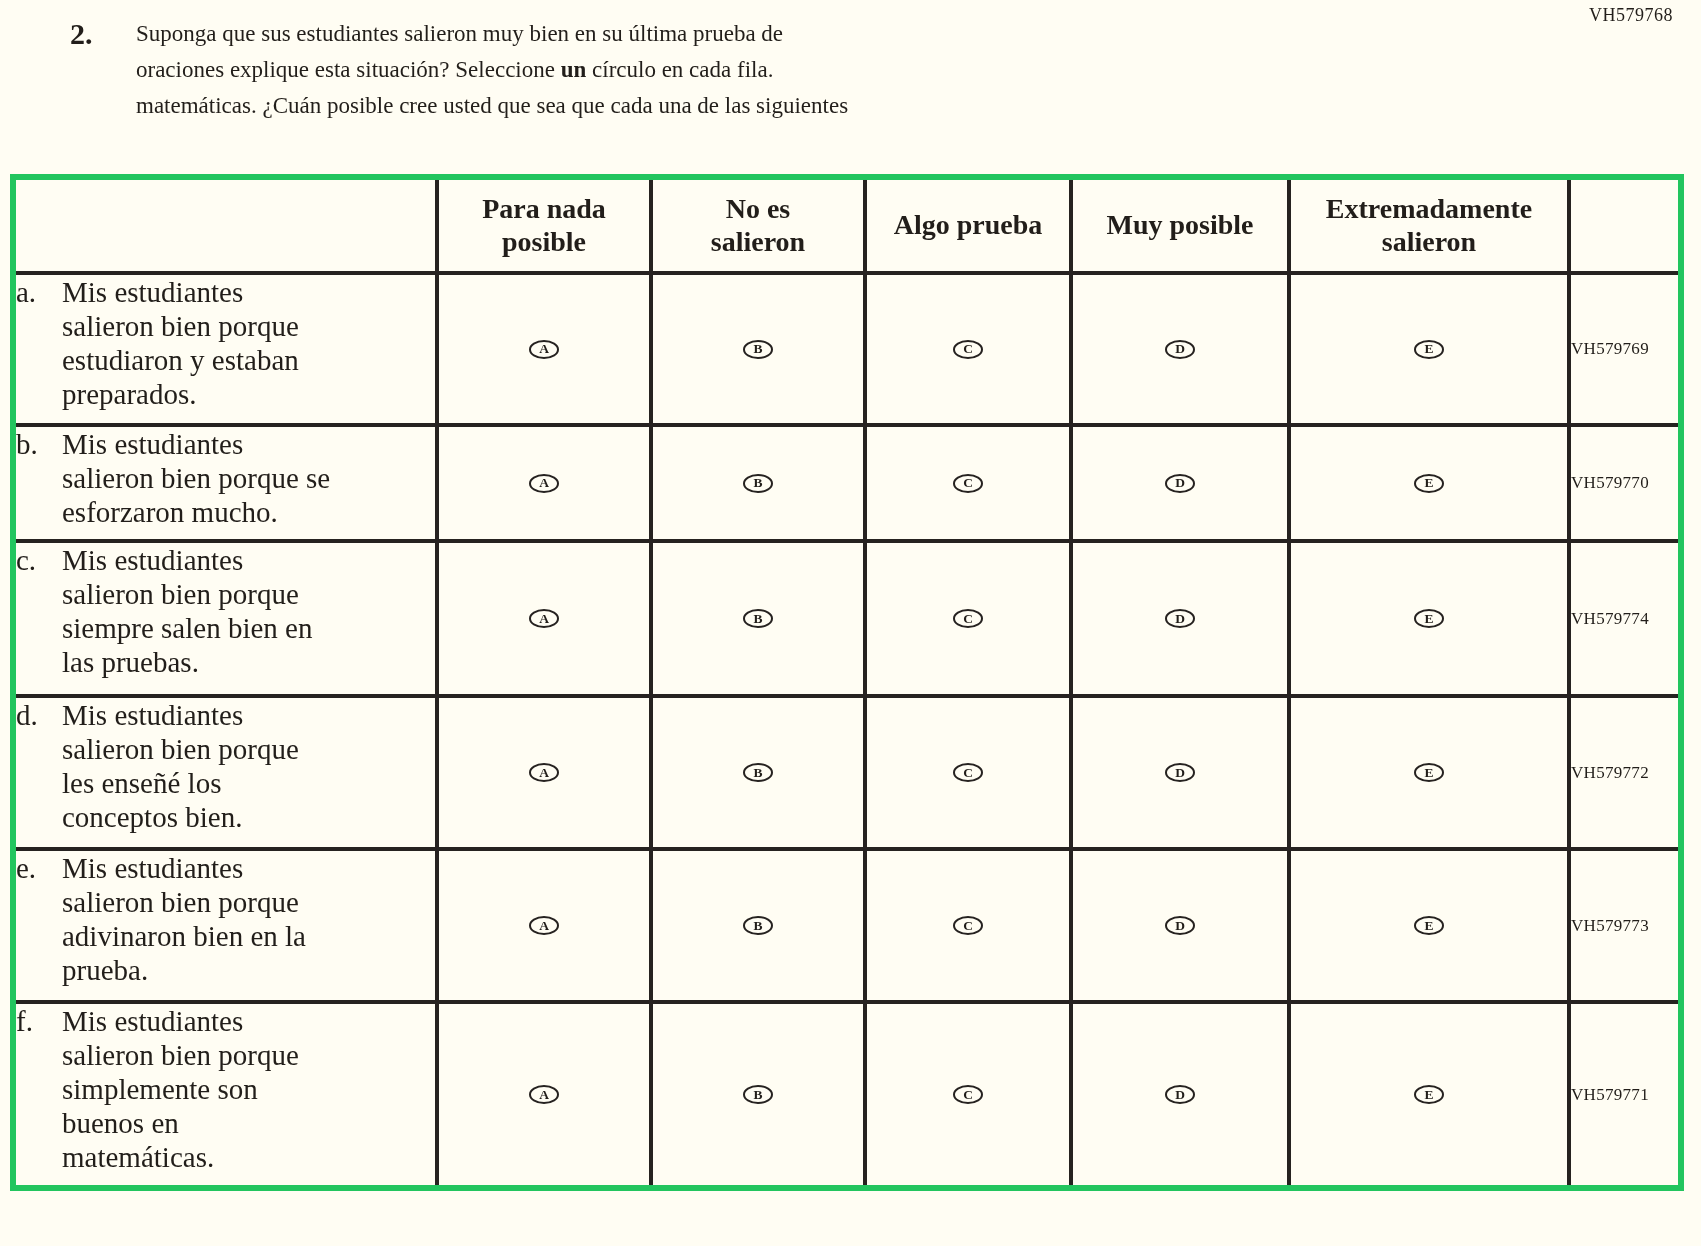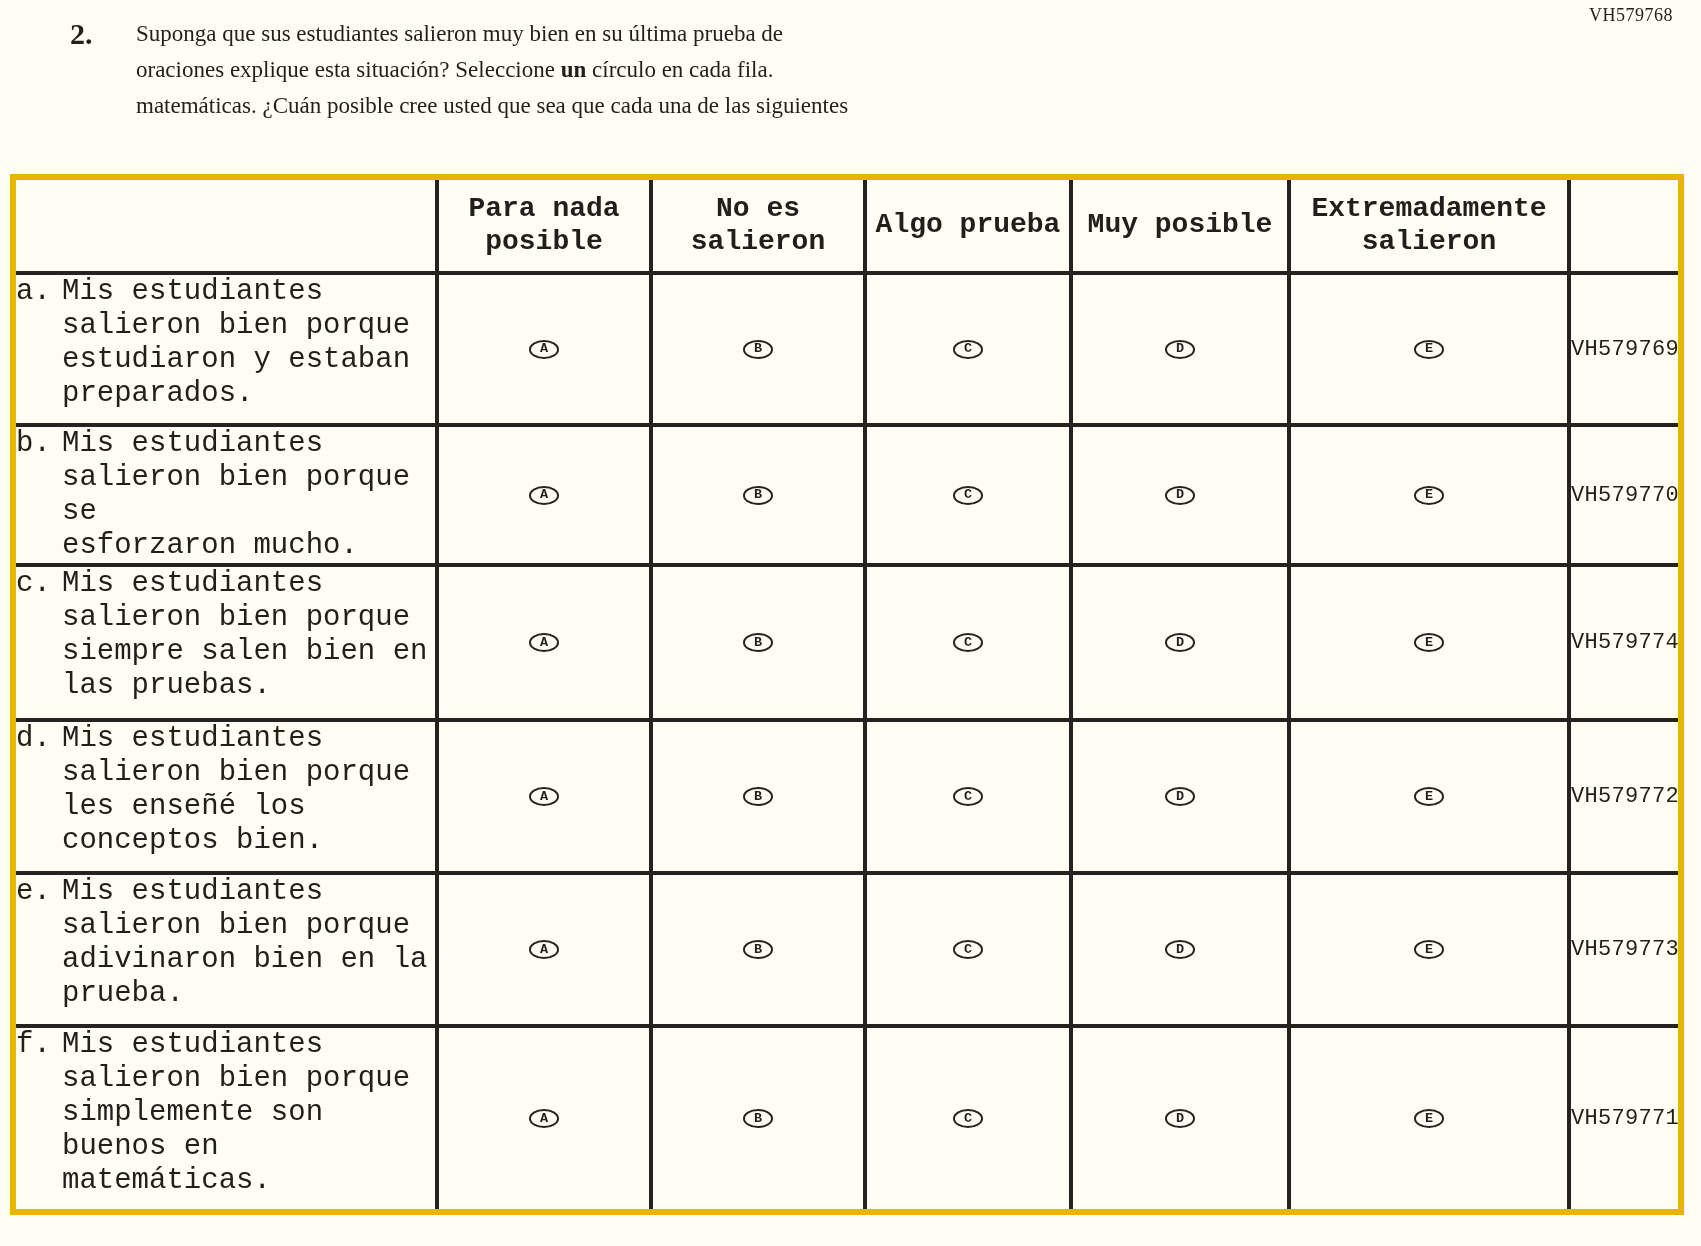--- a/index.html
+++ b/index.html
@@ -48,22 +48,21 @@
   .qtext .bold { font-weight: bold; }
 
   
   table.grid {
     position: absolute;
     left: 10px;
     top: 174px;
     width: 1573px;
     border-collapse: collapse;
     table-layout: fixed;
-    border: 6px solid #eab308;
-    font-family: Liberation Mono, monospace;
+    border: 6px solid #22c55e;
   }
   table.grid th, table.grid td {
     border: 4px solid #262220;
     padding: 0;
   }
   thead th {
     border-bottom: 15px double #262220;
     font-size: 28px;
     font-weight: bold;
     text-align: center;
@@ -96,23 +95,23 @@
     border: 2.5px solid #262220;
     border-radius: 50%;
     font-size: 13.5px;
     line-height: 1;
     font-weight: 600;
     color: #221e1a;
     background: transparent;
   }
 
   td.code-cell {
-    text-align: right;
+    text-align: left;
     vertical-align: middle;
-    font-size: 22px;
+    font-size: 17px;
     letter-spacing: 0.3px;
   }
 </style>
 </head>
 <body>
 
 <div class="top-code">VH579768</div>
 
 <div class="question">
   <div class="qnum">2.</div>

